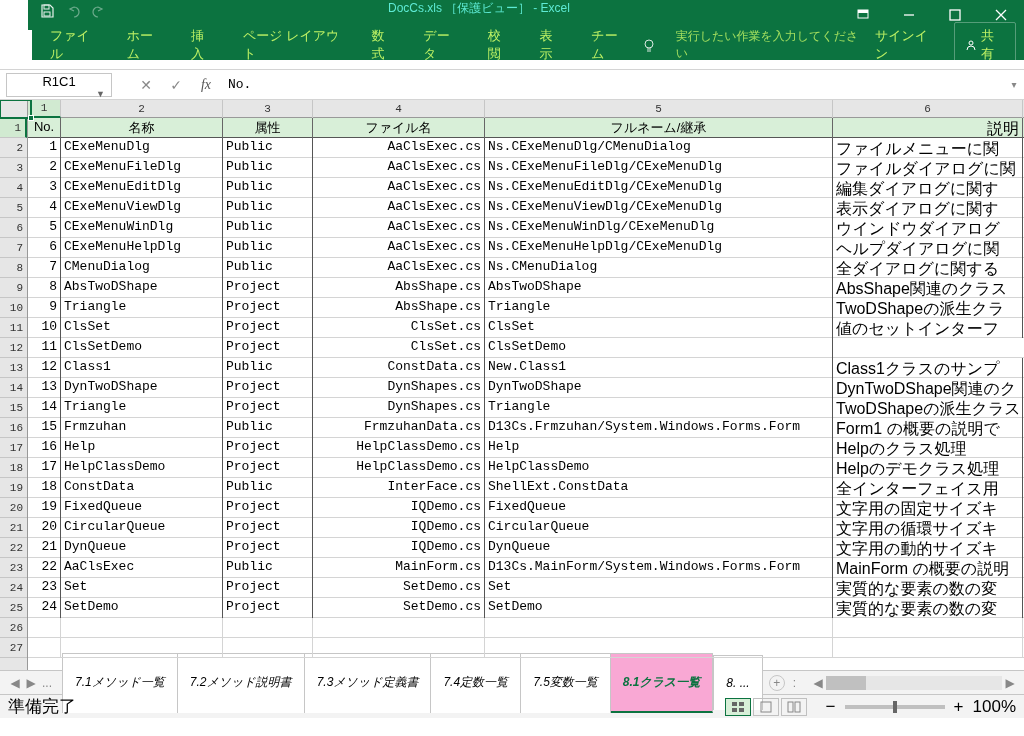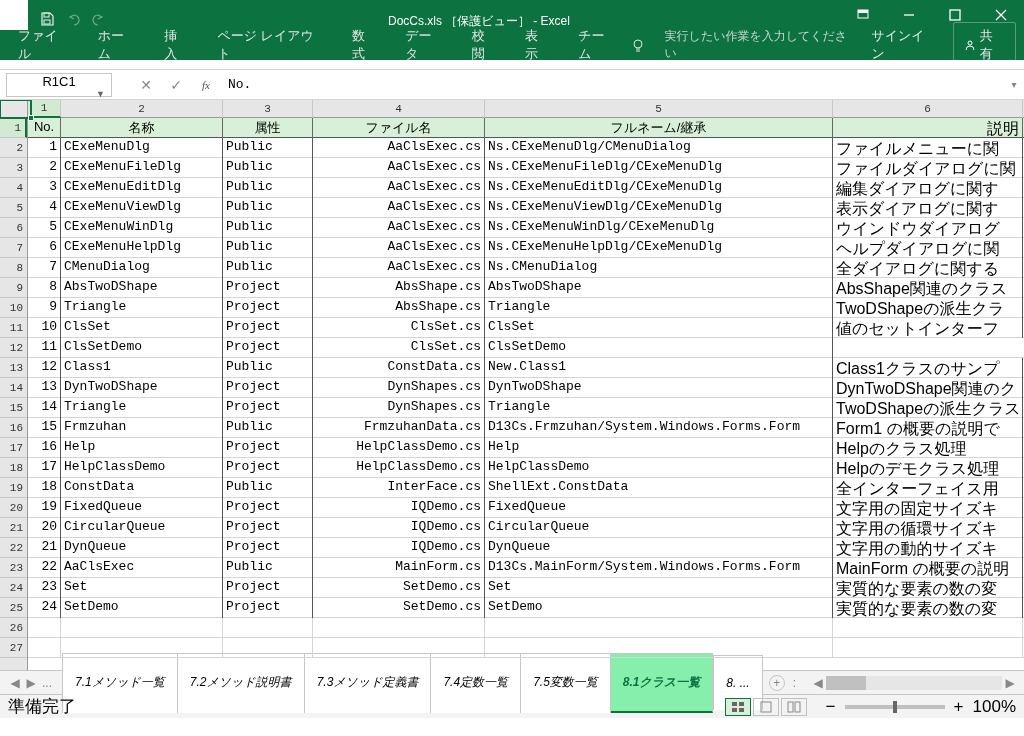--- a/index.html
+++ b/index.html
@@ -1,40 +1,40 @@
 <!DOCTYPE html>
 <html><head>
 <meta charset="utf-8">
 <style>
   * { box-sizing: border-box; margin: 0; padding: 0; }
   body { font-family: "Meiryo", "Courier New", monospace; font-size: 12px; overflow: hidden; width: 1024px; height: 736px; background: #fff; position: relative; }
   
-  .titlebar { background: #0c7340; height: 30px; display: flex; align-items: flex-end; color: #ffffff; font-size: 12px; margin-left: 28px; }
+  .titlebar { background: #0c7340; height: 30px; display: flex; align-items: flex-start; color: #5eead4; font-size: 12px; margin-left: 28px; }
   .titlebar .qat { display: flex; gap: 4px; padding: 0 8px; align-items: center; }
   .titlebar .qat .ic { width: 22px; height: 22px; display: flex; align-items: center; justify-content: center; opacity: .9; cursor: pointer; }
   .titlebar .qat .ic.dim { opacity: .4; }
   .titlebar .title { flex: 1; text-align: center; font-family: "Meiryo", sans-serif; }
   .titlebar .win-btns { display: flex; }
   .titlebar .win-btns .wb { width: 46px; height: 30px; display: flex; align-items: center; justify-content: center; cursor: pointer; }
   
-  .ribbon-tabs { background: #0c7340; height: 30px; display: flex; align-items: center; color: #e5e5e5; font-size: 13px; font-family: "Meiryo", sans-serif; padding-left: 4px; }
+  .ribbon-tabs { background: #0c7340; height: 30px; display: flex; align-items: center; color: #bef264; font-size: 13px; font-family: "Meiryo", sans-serif; padding-left: 4px; margin-left: 32px; }
   .ribbon-tabs .tab { padding: 0 14px; height: 30px; display: flex; align-items: center; cursor: pointer; }
   .ribbon-tabs .spacer { flex: 1; }
   .ribbon-tabs .tell-me { display: flex; align-items: center; gap: 20px; opacity: .85; font-size: 12px; }
   .ribbon-tabs .signin { padding: 0 16px; }
   .ribbon-tabs .share { padding: 4px 10px; border: 1px solid rgba(255,255,255,.3); border-radius: 2px; margin-right: 8px; display: flex; align-items: center; gap: 4px; }
   
   .ribbon-gap { height: 10px; background: #fff; border-bottom: 1px solid #d4d4d4; }
   
   .formula-row { height: 30px; display: flex; align-items: center; border-bottom: 1px solid #d4d4d4; font-family: "Meiryo", sans-serif; }
   .name-box { width: 106px; height: 24px; border: 1px solid #c6c6c6; margin-left: 6px; display: flex; align-items: center; padding: 0 6px; font-size: 13px; flex-direction: column; }
   .name-box .dd { margin-left: auto; font-size: 9px; color: #666; }
   .fx-area { display: flex; align-items: center; gap: 2px; margin-left: 20px; }
   .fx-area .btn { width: 28px; text-align: center; color: #888; font-size: 14px; cursor: pointer; }
-  .fx-area .fx { font-style: italic; font-family: serif; font-size: 11px; color: #555; }
+  .fx-area .fx { font-style: italic; font-family: serif; font-size: 14px; color: #555; }
   .formula-input { flex: 1; border: none; padding: 0 8px; font-size: 13px; height: 24px; font-family: "Courier New", monospace; }
   .formula-row .exp { width: 20px; text-align: center; color: #888; font-size: 10px; cursor: pointer; }
   
   .corner-hdr { position: absolute; left: 0; top: 0; width: 28px; height: 38px; background: #e6e6e6; border-right: 1px solid #999; border-bottom: 1px solid #999; }
   .corner-hdr::after { content:""; position:absolute; right:2px; bottom:2px; width:0; height:0; border-left:10px solid transparent; border-bottom:10px solid #a0a0a0; }
   
   .sheet-wrap { position: relative; height: 570px; overflow: hidden; }
   
   .col-hdrs { position: absolute; left: 28px; top: 0; right: 0; height: 18px; display: flex; background: #e6e6e6; border-bottom: 1px solid #999; font-size: 11px; color: #333; }
   .col-hdrs .ch { height: 18px; display: flex; align-items: center; justify-content: center; border-right: 1px solid #c6c6c6; }
@@ -57,21 +57,21 @@
   .grid .row.hdr .c6 { text-align: right; }
   
   .active-cell { position: absolute; border: 2px solid #0c7340; pointer-events: none; }
   .active-cell .fh { position:absolute; right:-4px; bottom:-4px; width:6px; height:6px; background:#0c7340; border:1px solid #fff; }
   
   .sheet-tabs { height: 24px; border-top: 1px solid #c6c6c6; display: flex; align-items: center; font-size: 12px; font-family: "Meiryo", sans-serif; background: #f3f3f3; }
   .sheet-tabs .nav { display: flex; gap: 2px; padding: 0 8px; color: #888; }
   .sheet-tabs .nav .nb { width: 14px; text-align: center; cursor: pointer; }
   .sheet-tabs .st { padding: 20px 12px; border-right: 1px solid #c6c6c6; background: #fff; cursor: pointer; border-top: 1px solid #c6c6c6; font-style: italic; }
   .sheet-tabs .st:first-of-type { border-left: 1px solid #c6c6c6; }
-  .sheet-tabs .st.active { color: #0c7340; border-bottom: 2px solid #0c7340; font-weight: bold; background: #86efac; }
+  .sheet-tabs .st.active { color: #0c7340; border-bottom: 2px solid #0c7340; font-weight: bold; background: #f9a8d4; }
   .sheet-tabs .add { width: 20px; text-align: center; color: #888; cursor: pointer; border:1px solid #c6c6c6; border-radius:50%; width:16px; height:16px; line-height:14px; margin-left:6px; }
   .sheet-tabs .hscroll { flex: 1; display: flex; align-items: center; padding: 0 6px; }
   .sheet-tabs .hscroll .btn { width: 16px; text-align: center; color: #888; cursor: pointer; }
   .sheet-tabs .hscroll .track { flex: 1; height: 14px; background: #e6e6e6; position: relative; }
   .sheet-tabs .hscroll .thumb { position: absolute; left: 0; width: 40px; height: 14px; background: #c0c0c0; }
   
   .statusbar { height: 24px; background: #f3f3f3; border-top: 1px solid #c6c6c6; display: flex; align-items: center; font-size: 17px; padding: 0 8px; font-family: "Meiryo", sans-serif; }
   .statusbar .status { flex: 1; }
   .statusbar .views { display: flex; gap: 2px; }
   .statusbar .views .vb { width: 26px; height: 18px; border: 1px solid #c0c0c0; display: flex; align-items: center; justify-content: center; cursor: pointer; }

